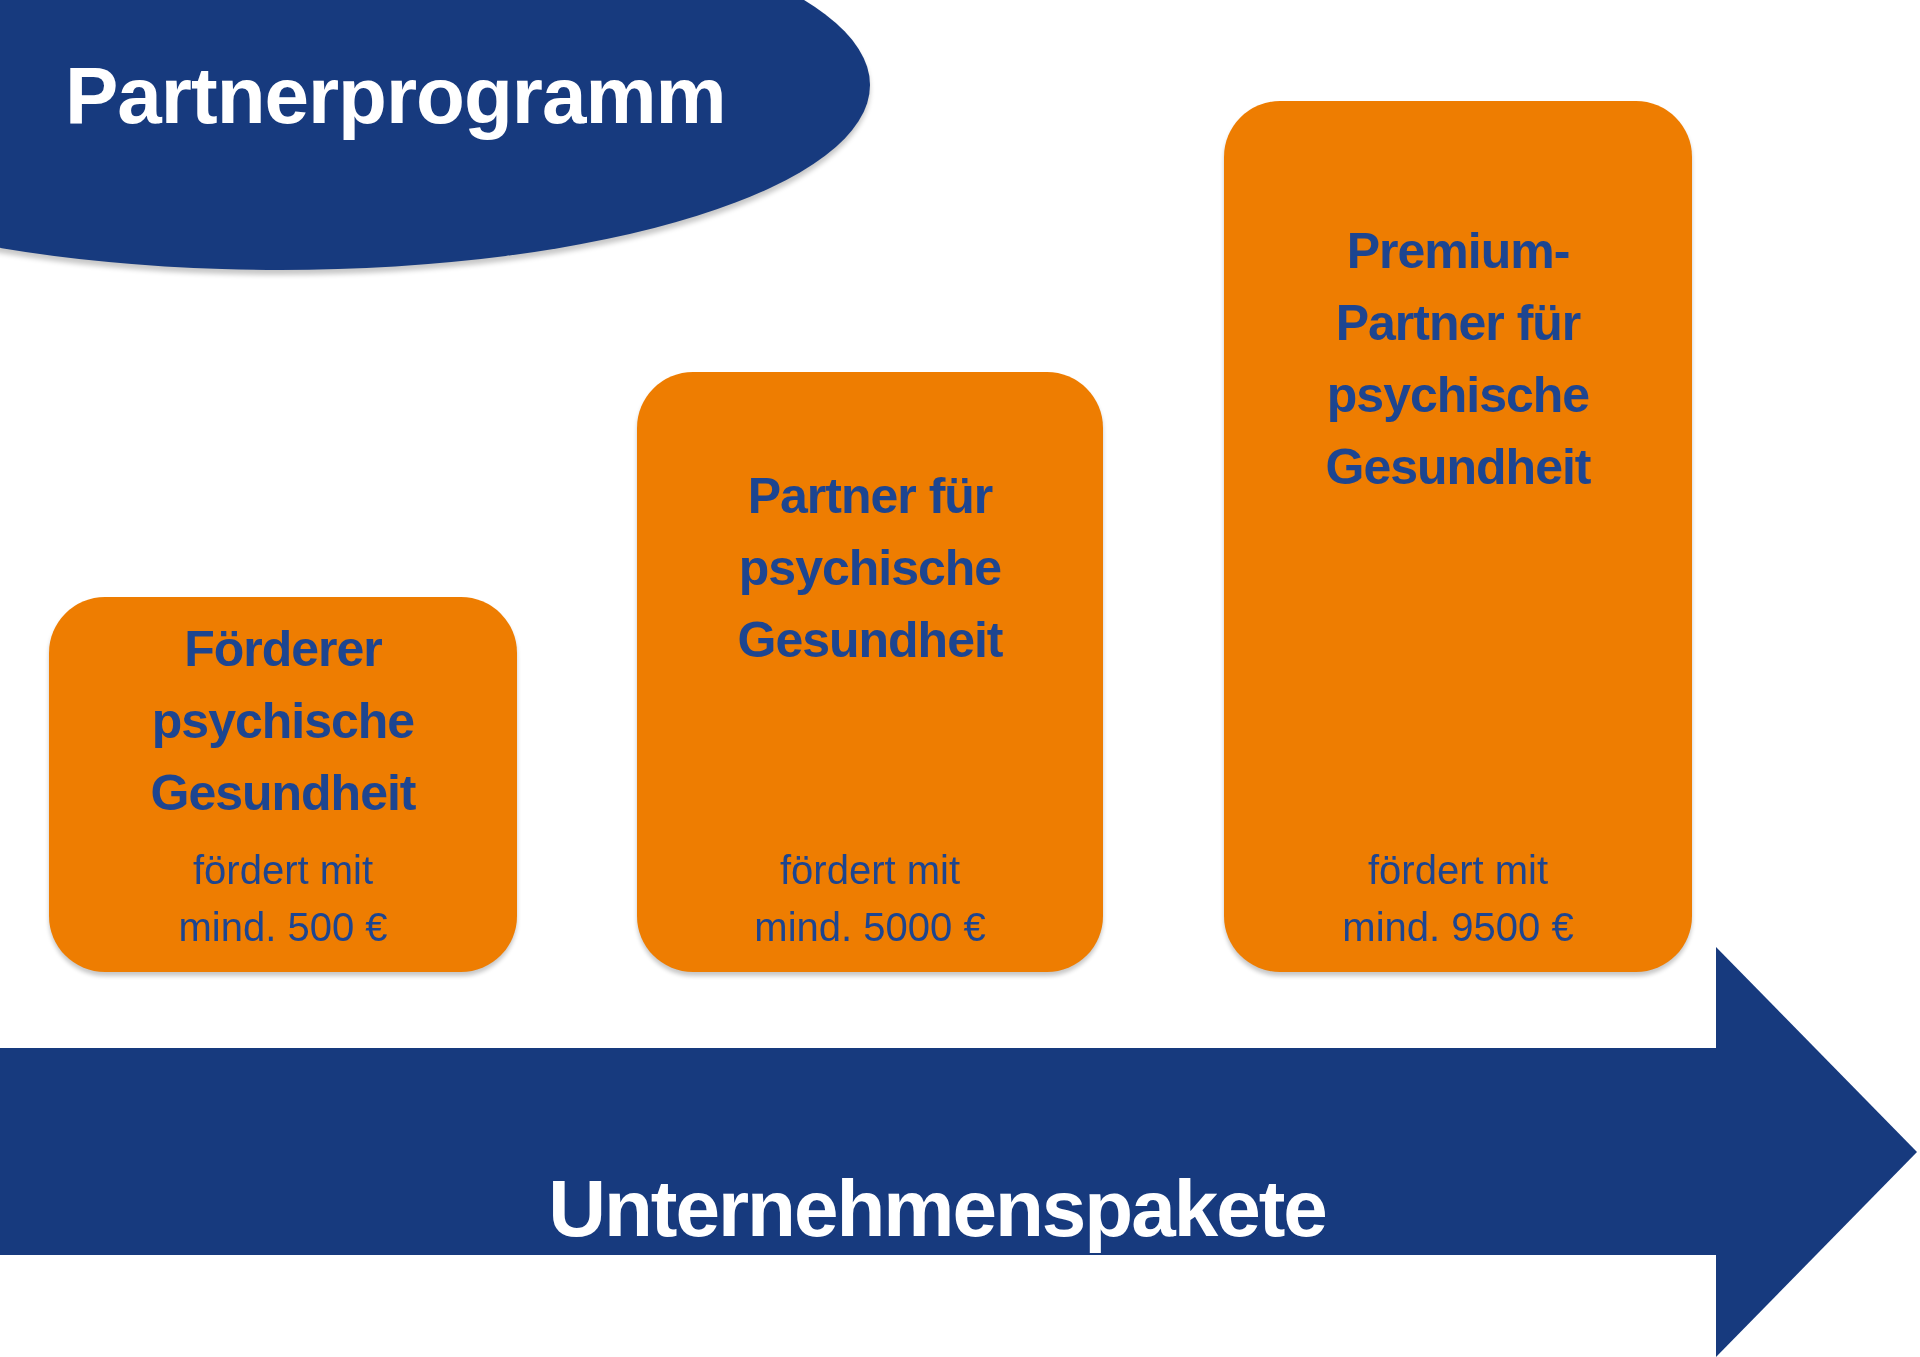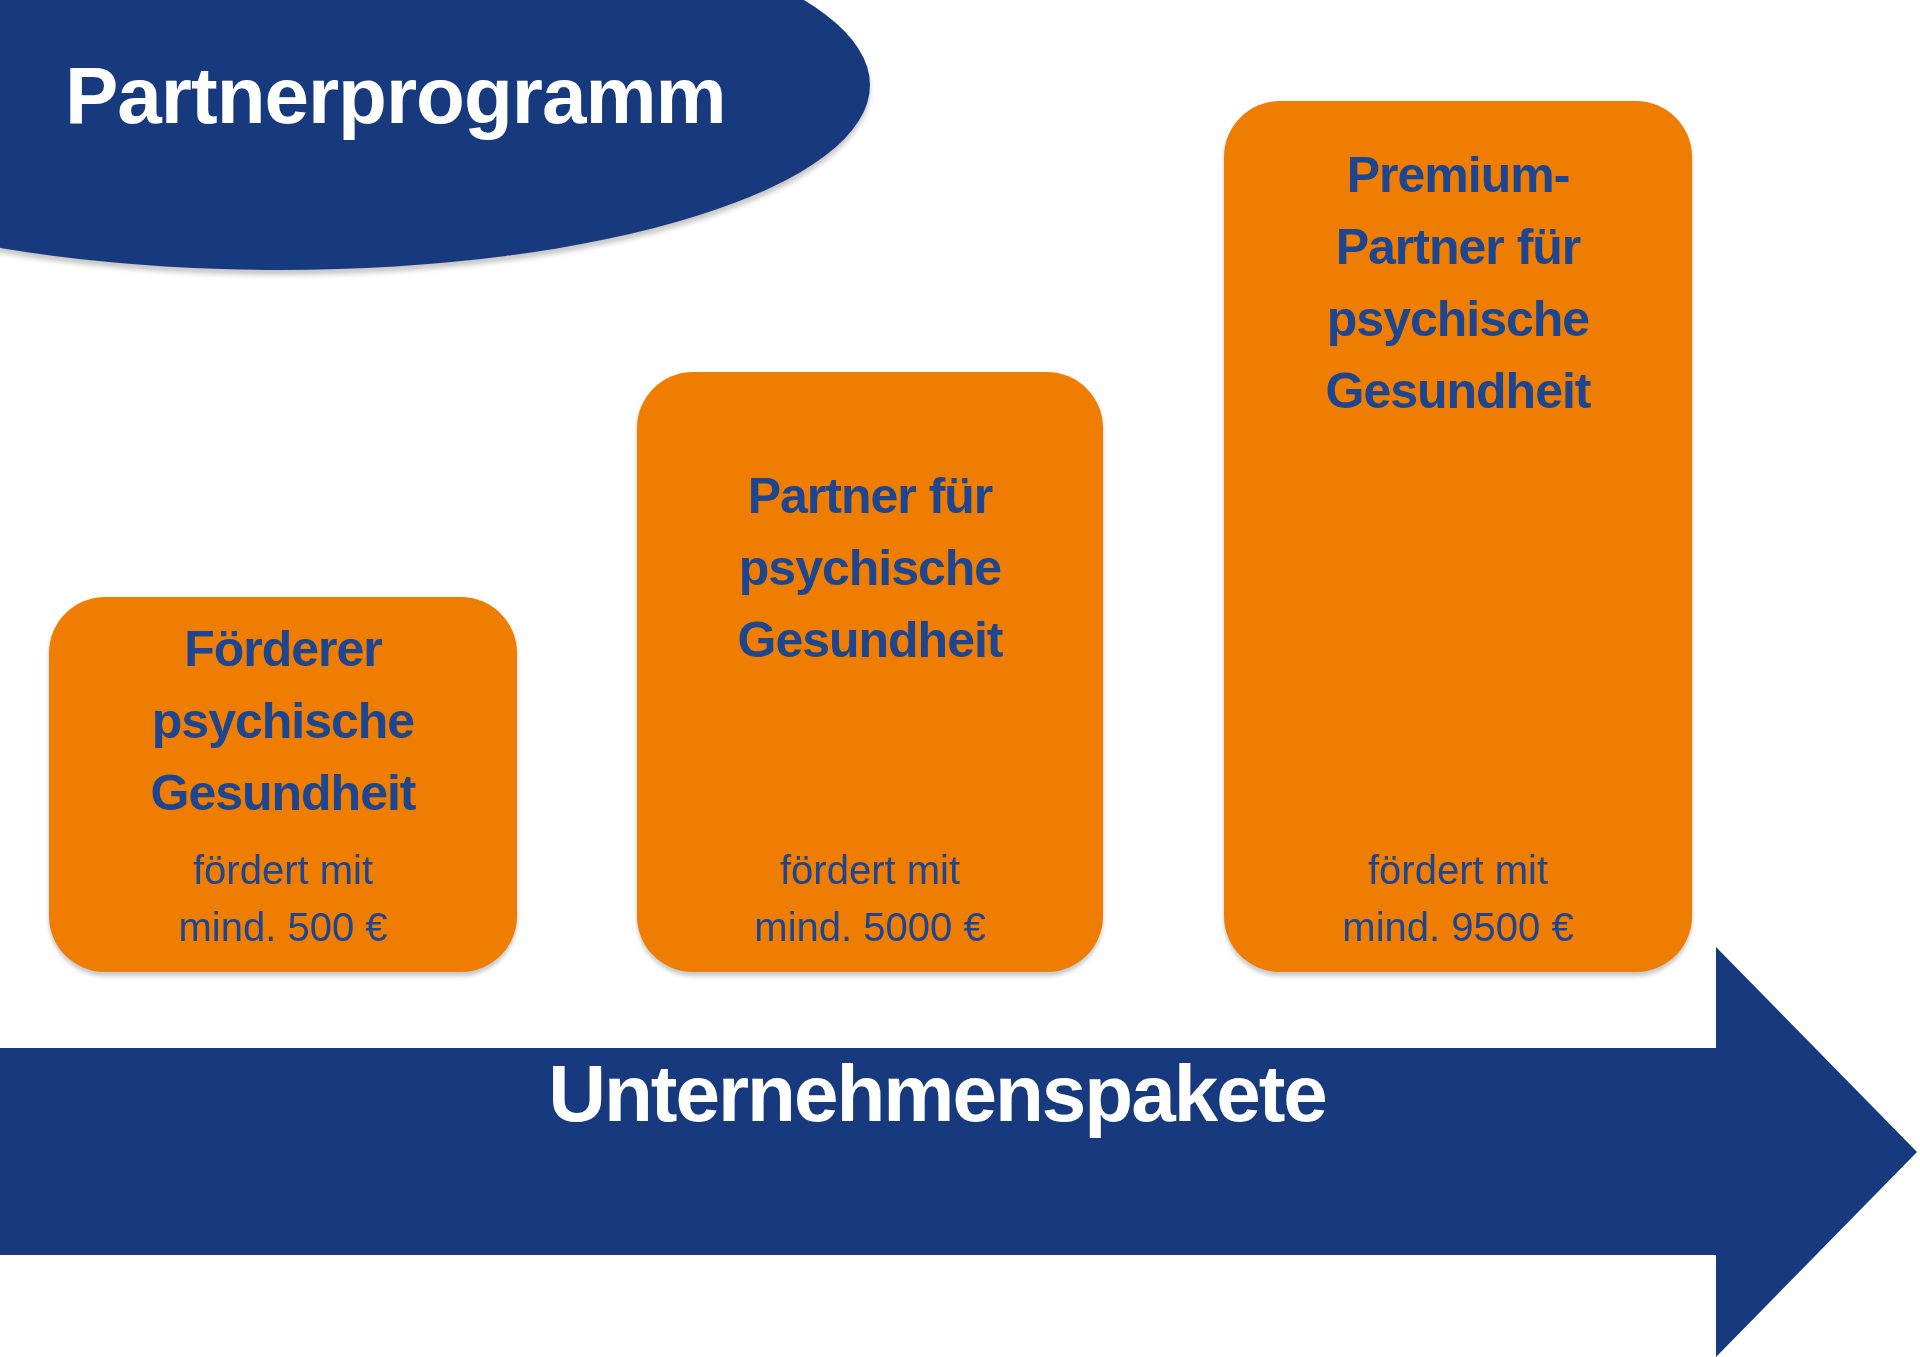--- a/index.html
+++ b/index.html
@@ -50,21 +50,21 @@
     color: var(--text-blue, #1D4590);
     font-size: 50px;
     font-weight: bold;
     line-height: 72px;
     letter-spacing: -1px;
     text-align: center;
     white-space: pre-line;
   }
   .tier-1 .tier-name { padding-top: 16px; }
   .tier-2 .tier-name { padding-top: 88px; }
-  .tier-3 .tier-name { padding-top: 38px; }
+  .tier-3 .tier-name { padding-top: 114px; }
 
   .tier-funding {
     position: absolute;
     left: 0;
     right: 0;
     bottom: 16px;
     color: var(--text-blue, #1D4590);
     font-size: 40px;
     font-weight: normal;
     line-height: 57px;
@@ -91,21 +91,21 @@
     border-bottom: 205px solid transparent;
     border-left: 201px solid var(--navy, #173A7E);
   }
   .arrow-label-wrap {
     position: absolute;
     left: 0;
     top: 1048px;
     width: 1716px;
     height: 207px;
     display: flex;
-    align-items: flex-start;
+    align-items: flex-end;
     justify-content: center;
     box-sizing: border-box;
     padding-left: 158px;
   }
   .arrow-label {
     color: var(--white, #ffffff);
     font-size: 80px;
     font-weight: bold;
     letter-spacing: -2px;
     white-space: nowrap;

